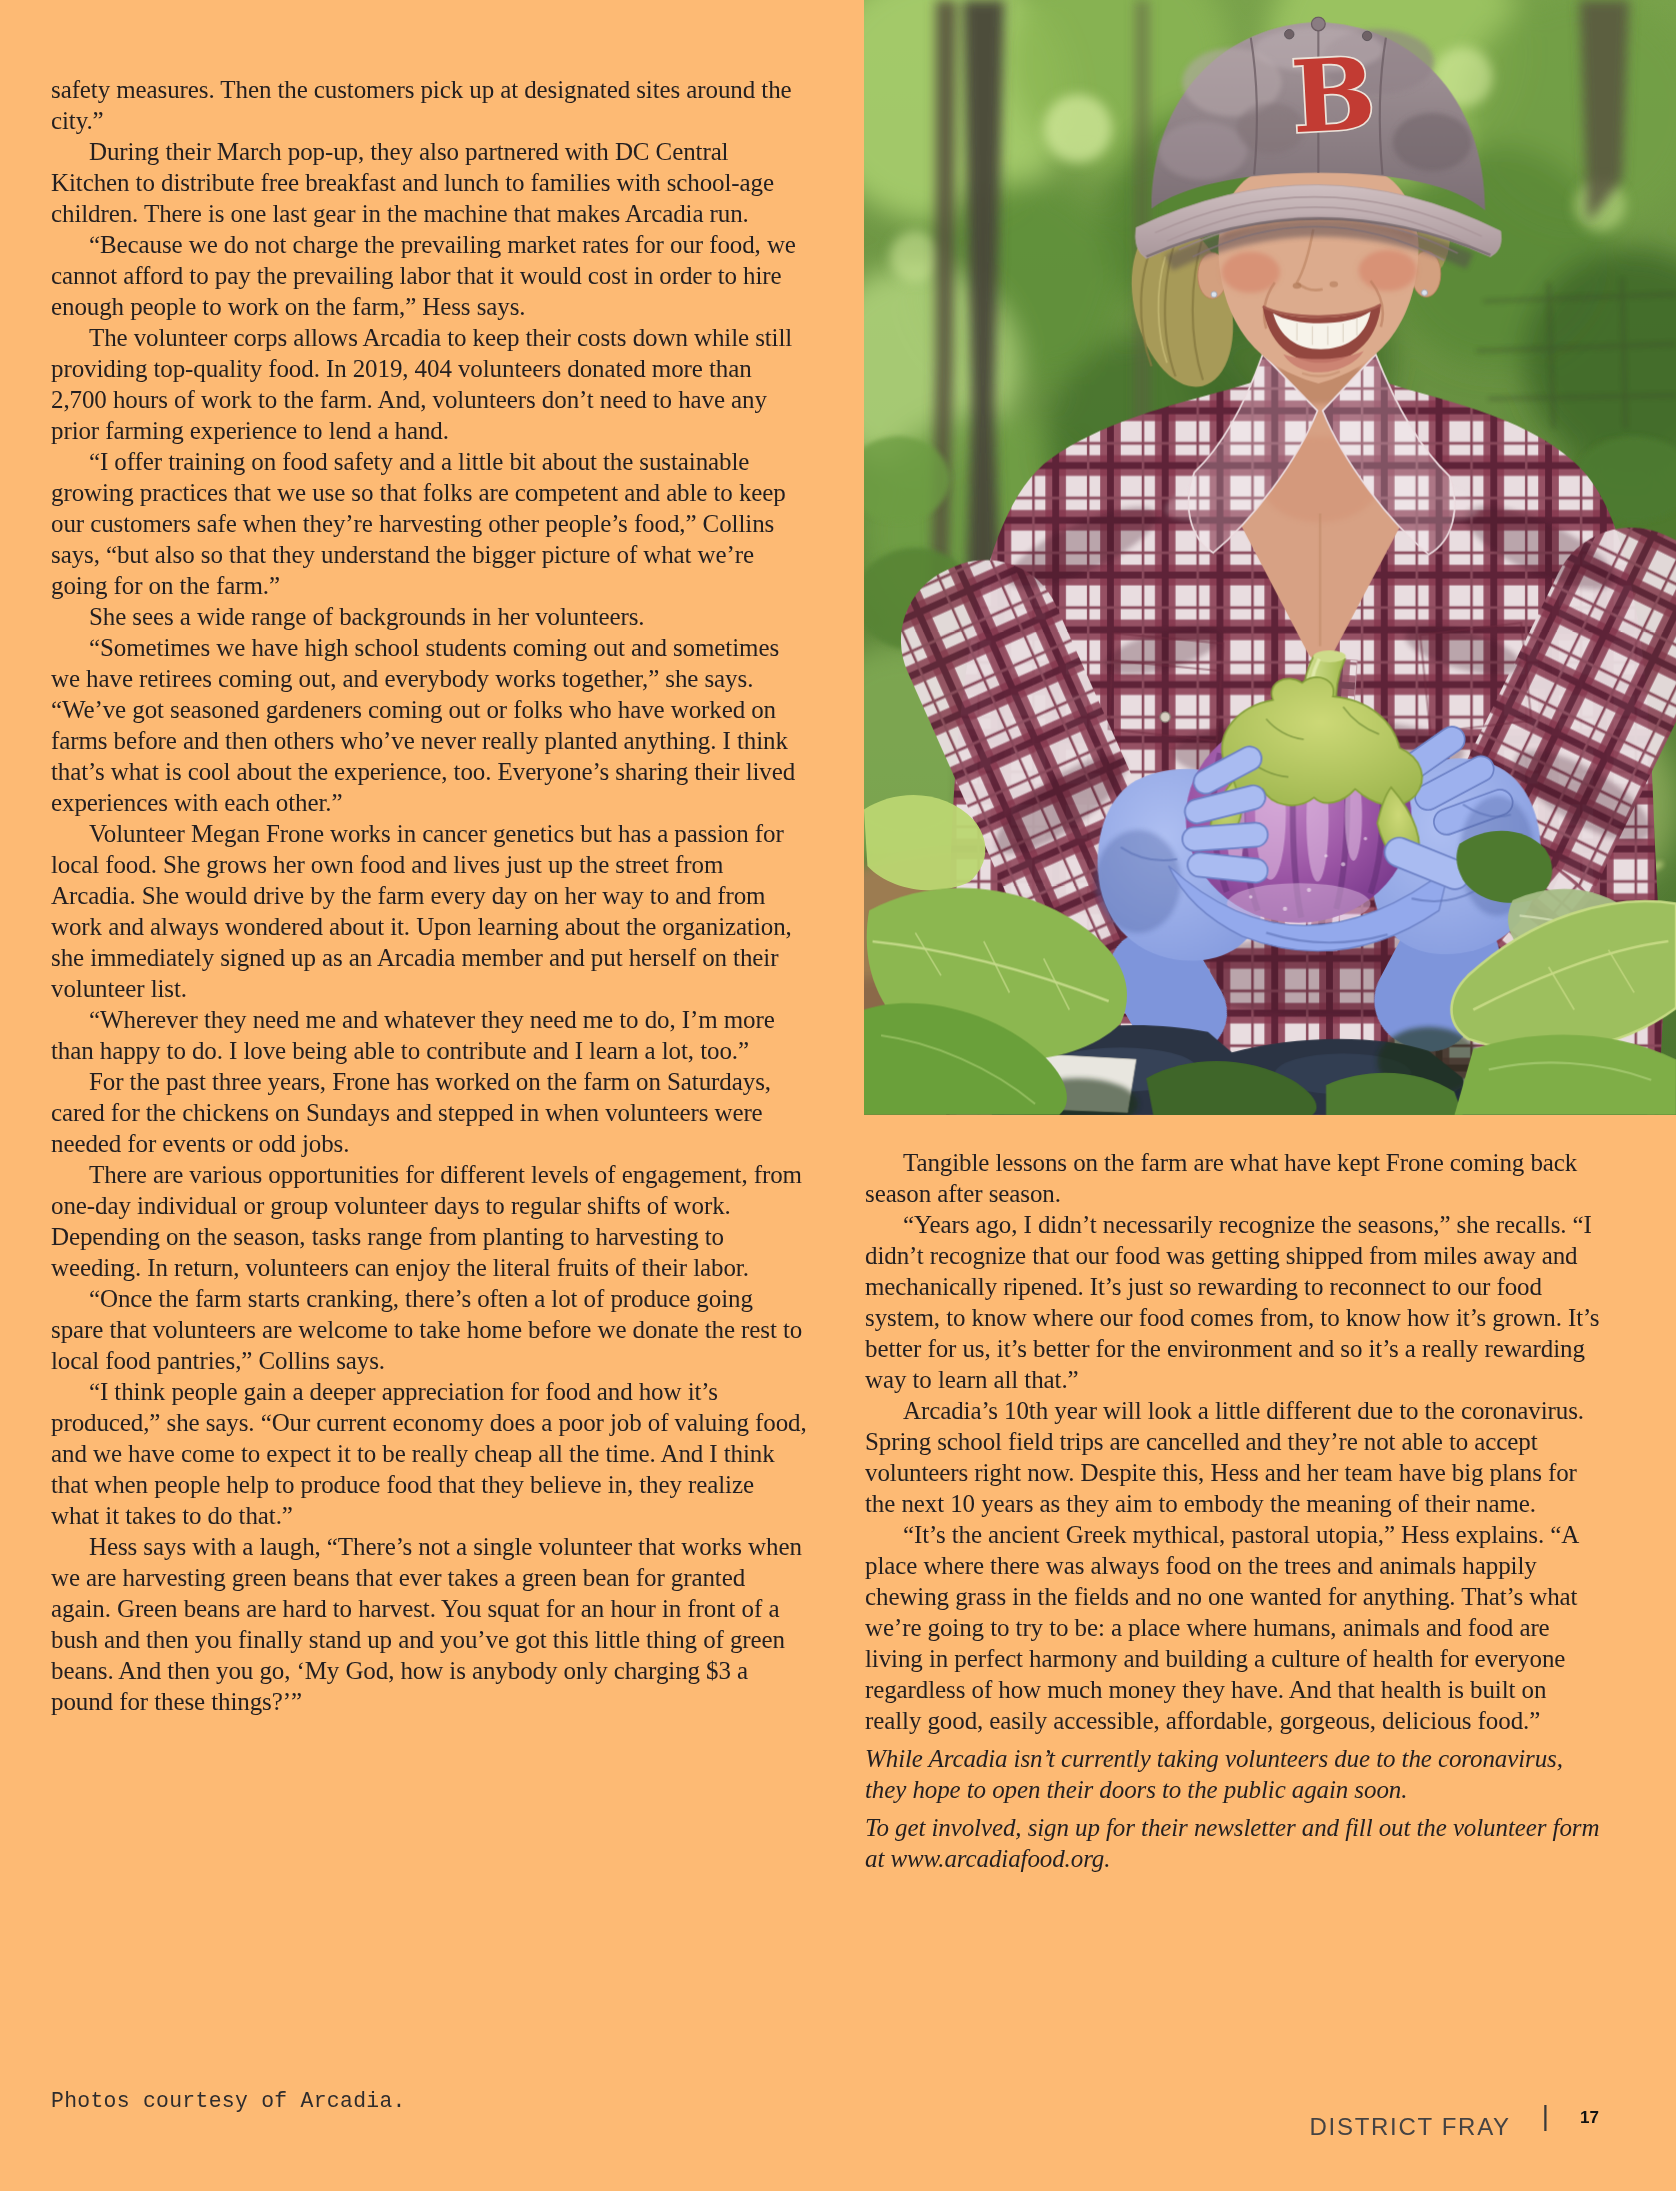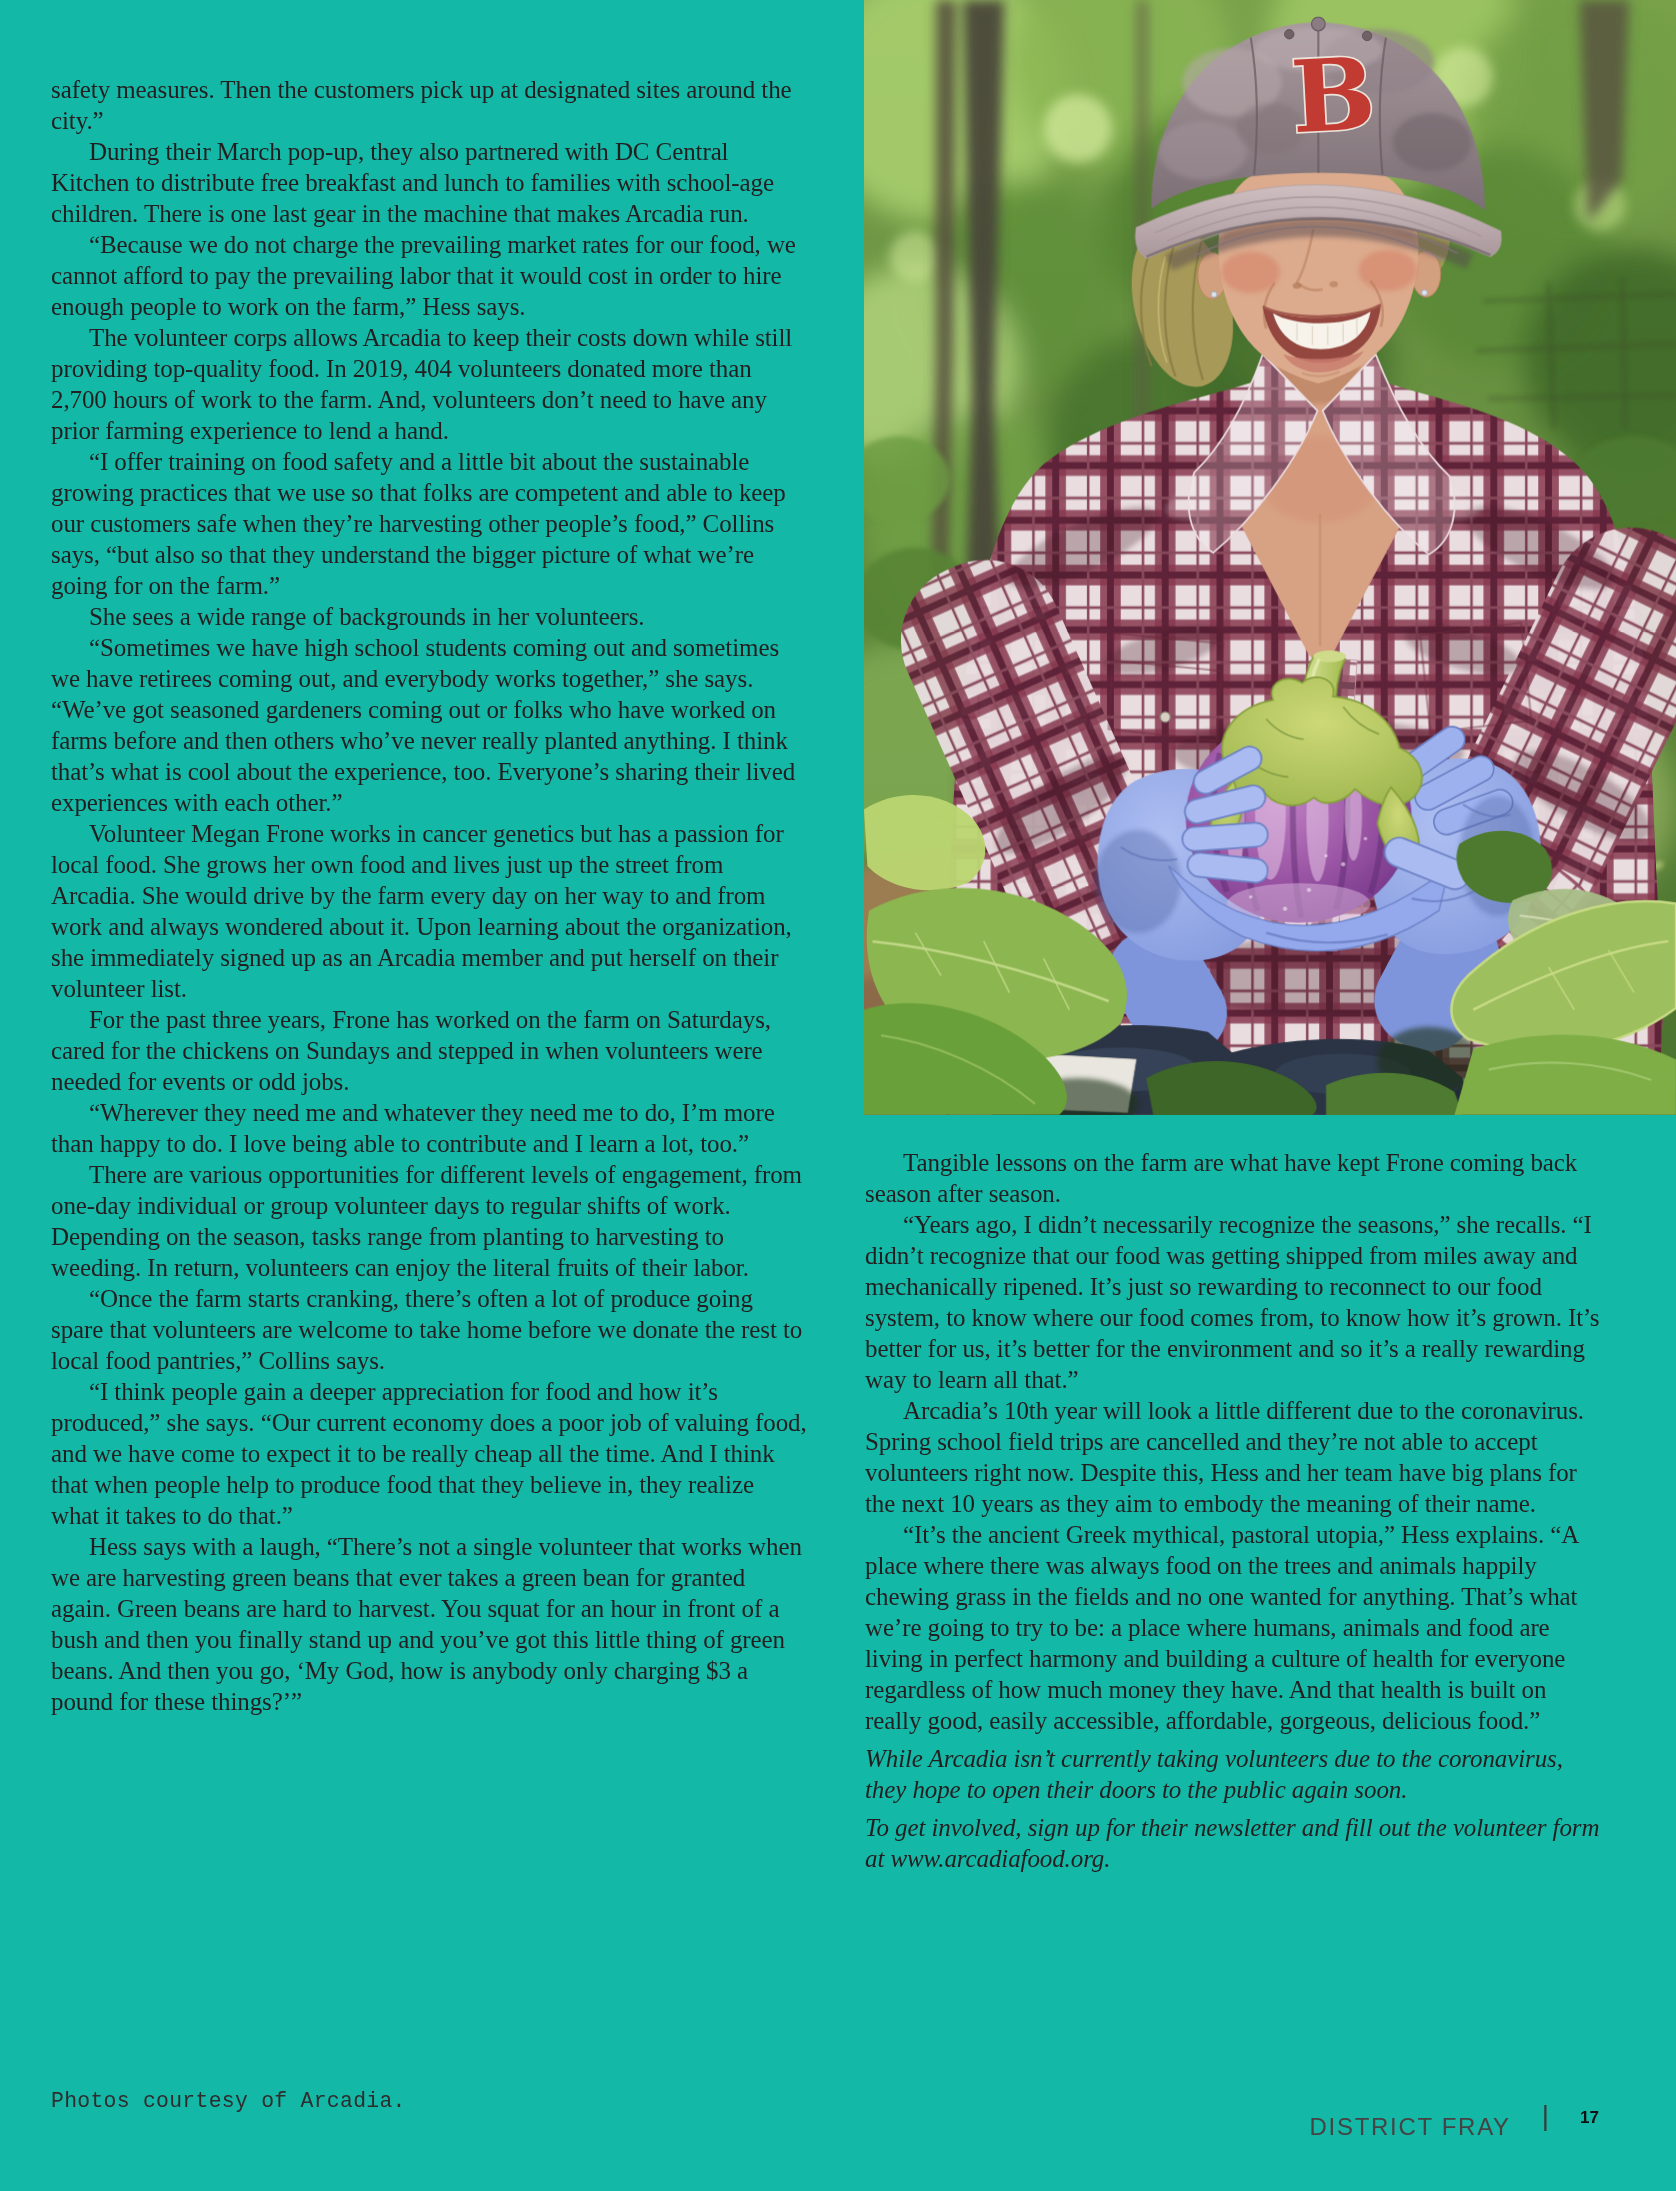--- a/index.html
+++ b/index.html
@@ -1,16 +1,16 @@
 <!DOCTYPE html>
 <html style="font-size:13.7px"><head>
 <meta charset="utf-8">
 <style>
   html,body{margin:0;padding:0;background:#ffffff;}
-  .page{position:relative;width:1676px;height:2192px;background:#14b8a6;overflow:hidden;
+  .page{position:relative;width:1676px;height:2192px;background:#fdba74;overflow:hidden;
         font-family:"Liberation Serif", serif;color:#231f20;}
   .col{position:absolute;font-size:25px;line-height:31px;letter-spacing:-0.1px;text-align:left;}
   .col-left{left:51px;top:74px;width:757px;}
   .col-right{left:865px;top:1147px;width:736px;}
   .para{margin:0;}
   .para.indent{text-indent:38px;}
   .para.outro{font-style:italic;margin-top:7px;}
   .para.outro.first{}
   .photo{position:absolute;left:864px;top:0;width:812px;height:1115px;margin:0;}
   .photo svg{display:block;width:812px;height:1115px;}
@@ -30,22 +30,22 @@
   <div class="col col-left">
 
   <p class="para">safety measures. Then the customers pick up at designated sites around the city.”</p>
       <p class="para indent">During their March pop-up, they also partnered with DC Central Kitchen to distribute free breakfast and lunch to families with school-age children. There is one last gear in the machine that makes Arcadia run.</p>
       <p class="para indent">“Because we do not charge the prevailing market rates for our food, we cannot afford to pay the prevailing labor that it would cost in order to hire enough people to work on the farm,” Hess says.</p>
       <p class="para indent">The volunteer corps allows Arcadia to keep their costs down while still providing top-quality food. In 2019, 404 volunteers donated more than 2,700 hours of work to the farm. And, volunteers don’t need to have any prior farming experience to lend a hand.</p>
       <p class="para indent">“I offer training on food safety and a little bit about the sustainable growing practices that we use so that folks are competent and able to keep our customers safe when they’re harvesting other people’s food,” Collins says, “but also so that they understand the bigger picture of what we’re going for on the farm.”</p>
       <p class="para indent">She sees a wide range of backgrounds in her volunteers.</p>
       <p class="para indent">“Sometimes we have high school students coming out and sometimes we have retirees coming out, and everybody works together,” she says. “We’ve got seasoned gardeners coming out or folks who have worked on farms before and then others who’ve never really planted anything. I think that’s what is cool about the experience, too. Everyone’s sharing their lived experiences with each other.”</p>
       <p class="para indent">Volunteer Megan Frone works in cancer genetics but has a passion for local food. She grows her own food and lives just up the street from Arcadia. She would drive by the farm every day on her way to and from work and always wondered about it. Upon learning about the organization, she immediately signed up as an Arcadia member and put herself on their volunteer list.</p>
+      <p class="para indent">“Wherever they need me and whatever they need me to do, I’m more than happy to do. I love being able to contribute and I learn a lot, too.”</p>
       <p class="para indent">For the past three years, Frone has worked on the farm on Saturdays, cared for the chickens on Sundays and stepped in when volunteers were needed for events or odd jobs.</p>
-      <p class="para indent">“Wherever they need me and whatever they need me to do, I’m more than happy to do. I love being able to contribute and I learn a lot, too.”</p>
       <p class="para indent">There are various opportunities for different levels of engagement, from one-day individual or group volunteer days to regular shifts of work. Depending on the season, tasks range from planting to harvesting to weeding. In return, volunteers can enjoy the literal fruits of their labor.</p>
       <p class="para indent">“Once the farm starts cranking, there’s often a lot of produce going spare that volunteers are welcome to take home before we donate the rest to local food pantries,” Collins says.</p>
       <p class="para indent">“I think people gain a deeper appreciation for food and how it’s produced,” she says. “Our current economy does a poor job of valuing food, and we have come to expect it to be really cheap all the time. And I think that when people help to produce food that they believe in, they realize what it takes to do that.”</p>
       <p class="para indent">Hess says with a laugh, “There’s not a single volunteer that works when we are harvesting green beans that ever takes a green bean for granted again. Green beans are hard to harvest. You squat for an hour in front of a bush and then you finally stand up and you’ve got this little thing of green beans. And then you go, ‘My God, how is anybody only charging $3 a pound for these things?’”</p>
     </div>
 
   <figure class="photo" role="img" aria-label="Smiling farm volunteer in a faded baseball cap and maroon plaid shirt holding a round purple eggplant with blue-gloved hands">
     <svg viewBox="0 0 949 1303" preserveAspectRatio="none">
       <defs>
         <filter id="blurBig" x="-40%" y="-40%" width="180%" height="180%">

